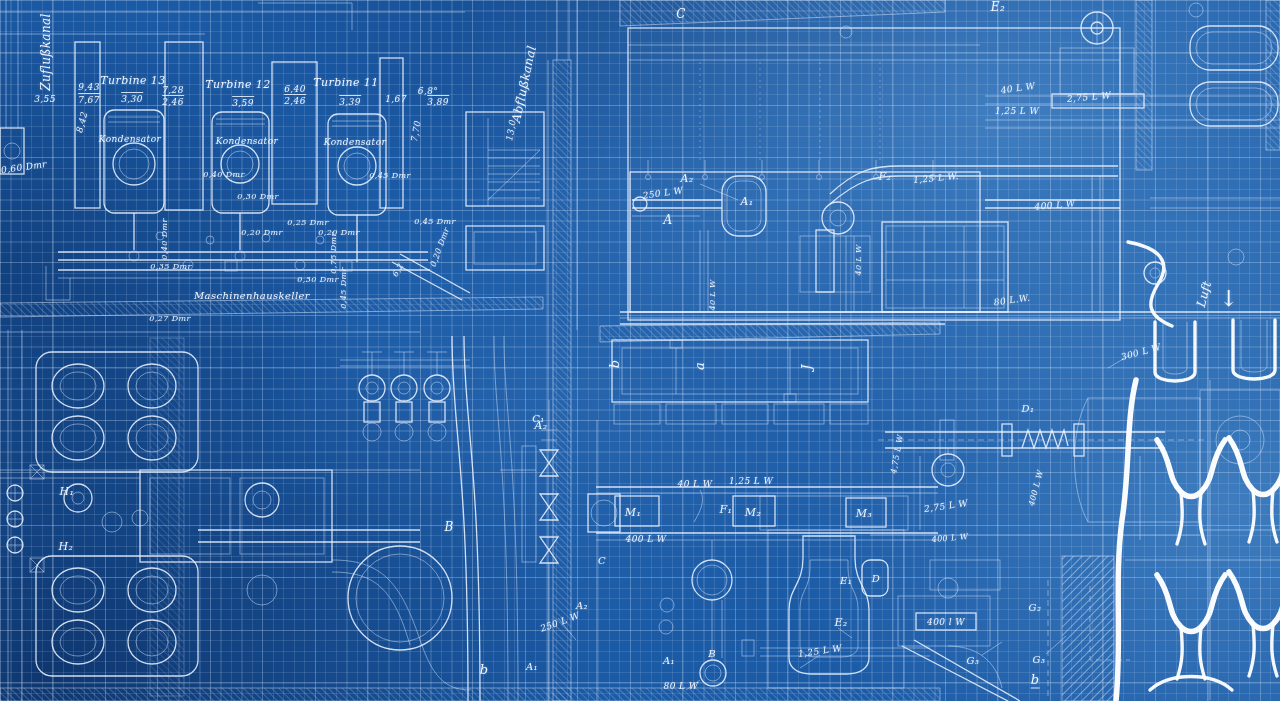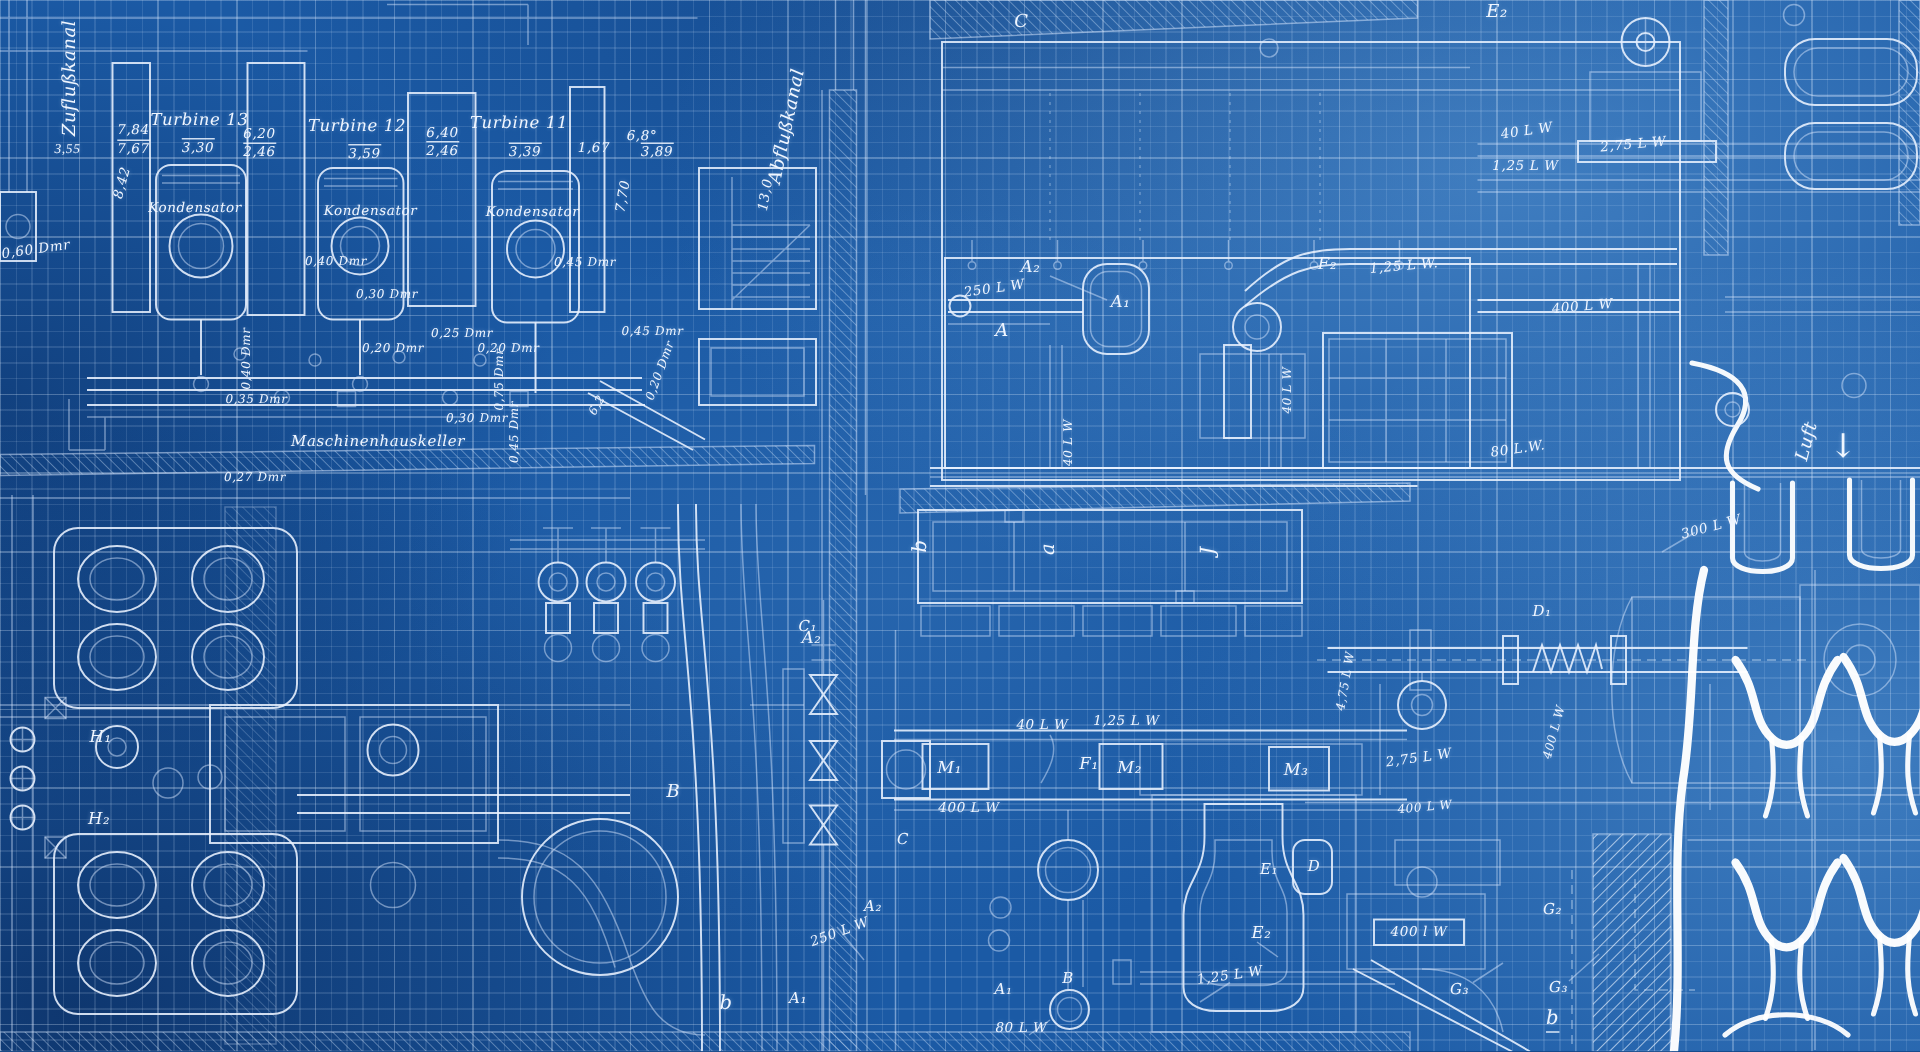--- a/index.html
+++ b/index.html
@@ -311,28 +311,28 @@
       <path class="s3" d="M1253,624 C1255,646 1255,658 1249,676 M1273,624 C1271,646 1271,658 1277,676"></path>
       <path class="s3" d="M1150,690 C1170,672 1212,672 1232,690"></path>
       <path class="s2" d="M1125,560 H1280 M1210,380 V700"></path>
       <path class="s2" d="M1130,355 L1108,368"></path>
     </g>
   </svg>
 
   <div id="labels">
       <span class="lbl" style="left: 46px; top: 52px; font-size: 12px; transform: translate(-50%, -50%) rotate(-90deg);">Zuflußkanal</span>
       <span class="lbl" style="left: 524px; top: 84px; font-size: 12px; transform: translate(-50%, -50%) rotate(-78deg);">Abflußkanal</span>
-      <span class="lbl" style="left: 45px; top: 99px; font-size: 9px; transform: translate(-50%, -50%) rotate(0deg); font-family: Liberation Serif, serif;">3,55</span>
-      <span class="lbl" style="left: 89px; top: 87px; font-size: 9px; transform: translate(-50%, -50%) rotate(0deg);">7,84</span>
+      <span class="lbl" style="left: 45px; top: 99px; font-size: 9px; transform: translate(-50%, -50%) rotate(0deg);">3,55</span>
+      <span class="lbl" style="left: 89px; top: 87px; font-size: 9px; transform: translate(-50%, -50%) rotate(0deg);">9,43</span>
       <span class="lbl ov" style="left: 89px; top: 99px; font-size: 9px; transform: translate(-50%, -50%) rotate(0deg);">7,67</span>
       <span class="lbl" style="left: 82px; top: 122px; font-size: 9px; transform: translate(-50%, -50%) rotate(-75deg);">8,42</span>
       <span class="lbl" style="left: 133px; top: 80px; font-size: 11px; transform: translate(-50%, -50%) rotate(0deg);">Turbine 13</span>
       <span class="lbl ov" style="left: 132px; top: 98px; font-size: 9px; transform: translate(-50%, -50%) rotate(0deg);">3,30</span>
       <span class="lbl" style="left: 130px; top: 139px; font-size: 9px; transform: translate(-50%, -50%) rotate(0deg);">Kondensator</span>
-      <span class="lbl" style="left: 173px; top: 90px; font-size: 9px; transform: translate(-50%, -50%) rotate(0deg);">6,20</span>
+      <span class="lbl" style="left: 173px; top: 90px; font-size: 9px; transform: translate(-50%, -50%) rotate(0deg);">7,28</span>
       <span class="lbl ov" style="left: 173px; top: 101px; font-size: 9px; transform: translate(-50%, -50%) rotate(0deg);">2,46</span>
       <span class="lbl" style="left: 238px; top: 84px; font-size: 11px; transform: translate(-50%, -50%) rotate(0deg);">Turbine 12</span>
       <span class="lbl ov" style="left: 243px; top: 102px; font-size: 9px; transform: translate(-50%, -50%) rotate(0deg);">3,59</span>
       <span class="lbl" style="left: 247px; top: 141px; font-size: 9px; transform: translate(-50%, -50%) rotate(0deg);">Kondensator</span>
       <span class="lbl" style="left: 295px; top: 89px; font-size: 9px; transform: translate(-50%, -50%) rotate(0deg);">6,40</span>
       <span class="lbl ov" style="left: 295px; top: 100px; font-size: 9px; transform: translate(-50%, -50%) rotate(0deg);">2,46</span>
       <span class="lbl" style="left: 346px; top: 82px; font-size: 11px; transform: translate(-50%, -50%) rotate(0deg);">Turbine 11</span>
       <span class="lbl ov" style="left: 350px; top: 101px; font-size: 9px; transform: translate(-50%, -50%) rotate(0deg);">3,39</span>
       <span class="lbl" style="left: 355px; top: 142px; font-size: 9px; transform: translate(-50%, -50%) rotate(0deg);">Kondensator</span>
       <span class="lbl" style="left: 396px; top: 99px; font-size: 9px; transform: translate(-50%, -50%) rotate(0deg);">1,67</span>

